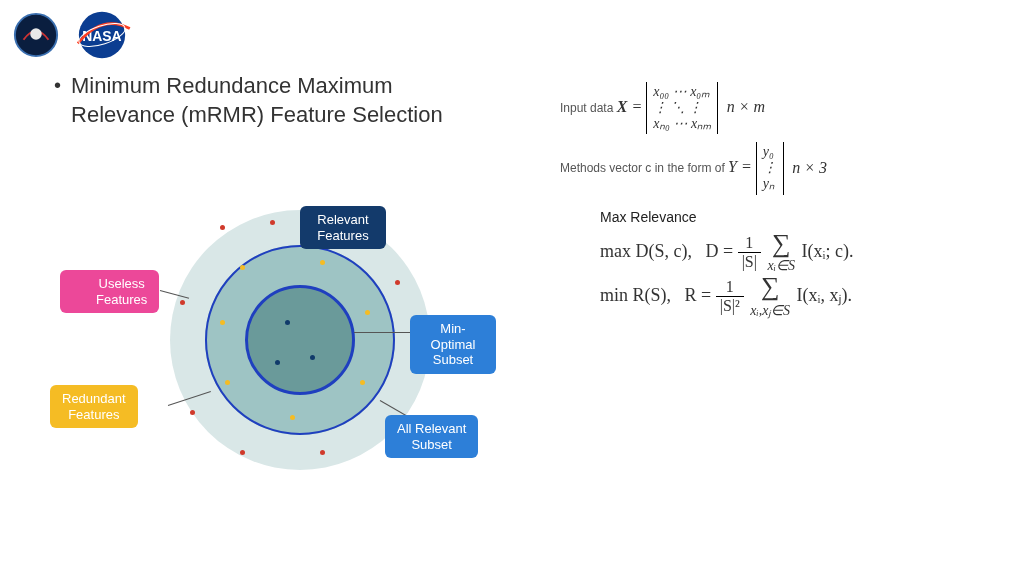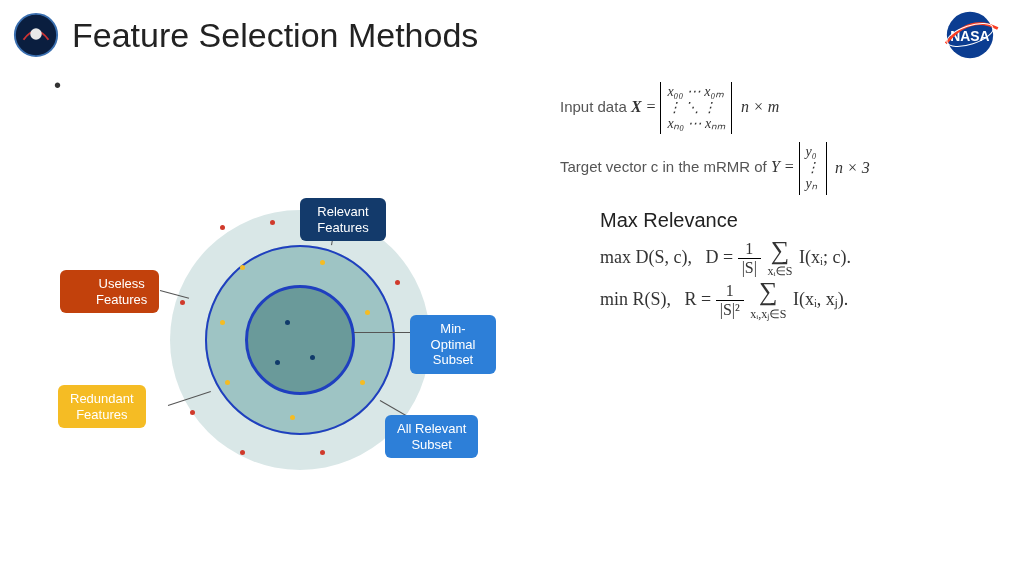--- a/index.html
+++ b/index.html
@@ -18,62 +18,62 @@
   .diagram { position: absolute; left: 40px; top: 190px; width: 440px; height: 360px; }
   .circle { position: absolute; border-radius: 50%; }
   .c-outer { width: 260px; height: 260px; left: 130px; top: 20px; background: #d9e7e7; }
   .c-mid   { width: 190px; height: 190px; left: 165px; top: 55px; background: #9ec4c4; }
   .c-in    { width: 110px; height: 110px; left: 205px; top: 95px; background: #6a9a9a; border: 3px solid #1f3fbf; }
   .c-inline{ width: 190px; height: 190px; left: 165px; top: 55px; border: 2px solid #1f3fbf; background: transparent; }
   .dot { position: absolute; width: 5px; height: 5px; border-radius: 50%; }
   .r { background: #d03a2b; } .y { background: #f5bc24; } .b { background: #103a6a; }
   .tag { position: absolute; color: #fff; font-size: 13px; text-align: center;
          padding: 6px 12px; border-radius: 6px; line-height: 1.2; min-width: 86px; }
-  .tag.red    { background: #c2410c; padding-left: 36px; } .tag.yellow { background: #f5bc24; }
+  .tag.red    { background: #ec4899; padding-left: 36px; } .tag.yellow { background: #f5bc24; }
   .tag.navy   { background: #133a6b; } .tag.blue   { background: #2d7fd8; }
   .line { position: absolute; background: #555; height: 1px; transform-origin: left center; }
   .rightcol { position: absolute; left: 560px; top: 82px; width: 440px; font-size: 16px; color: #333; }
   .rightcol .row { margin-bottom: 8px; }
-  .label { color: #555; font-size: 15px; }
+  .label { color: #555; font-size: 12px; }
   .math { font-family: "Cambria Math", "Times New Roman", serif; font-style: italic; }
   .bmat { display: inline-block; vertical-align: middle; border-left: 1.5px solid #000; border-right: 1.5px solid #000;
           padding: 2px 6px; font-family: "Cambria Math", serif; font-style: italic; }
   .bmat .mr { display: block; font-size: 14px; line-height: 1.15; }
   .dims { font-family: "Cambria Math", serif; font-style: italic; margin-left: 4px; }
-  .sec-head { font-size: 20px; color: #222; margin: 14px 0 6px 40px; }
+  .sec-head { font-size: 14px; color: #222; margin: 14px 0 6px 40px; }
   .formula { font-family: "Cambria Math", "Times New Roman", serif; font-size: 18px; margin-left: 40px; white-space: nowrap; }
   .frac { display: inline-block; vertical-align: middle; text-align: center; font-size: 16px; }
   .frac .num { display: block; border-bottom: 1px solid #000; padding: 0 4px; }
   .frac .den { display: block; padding: 0 4px; }
   .sum { display: inline-block; vertical-align: middle; text-align: center; margin: 0 2px; }
   .sum .op { font-size: 26px; line-height: 1; display: block; }
-  .sum .sub { font-size: 12px; display: block; }
+  .sum .sub { font-size: 14px; display: block; font-style: italic; }
   .up { font-style: normal; }
 </style>
 </head>
 <body>
 
 <div class="header">
   <svg class="patch-logo" viewBox="0 0 50 50">
     <circle cx="25" cy="25" r="22" fill="#0a1e3f"></circle>
       <circle cx="25" cy="25" r="22" fill="none" stroke="#3a6fb0" stroke-width="2"></circle>
     <path d="M12 30 Q25 12 38 30" stroke="#c33" stroke-width="2" fill="none"></path>
       <circle cx="25" cy="24" r="6" fill="#e8e8e8"></circle>
   </svg>
-  <div class="title">Feature Selection Methods</div>
   <svg class="nasa-logo" viewBox="0 0 64 54">
     <circle cx="32" cy="27" r="25" fill="#0b3d91"></circle>
     <text x="32" y="33" text-anchor="middle" fill="#fff" font-family="Arial" font-weight="bold" font-size="15">NASA</text>
     <path d="M6 36 Q32 4 62 20" stroke="#fc3d21" stroke-width="3" fill="none"></path>
     <ellipse cx="32" cy="27" rx="26" ry="10" fill="none" stroke="#fff" stroke-width="1" transform="rotate(-18 32 27)"></ellipse>
   </svg>
 </div>
 
 <div class="bullet-wrap">
   <span class="bullet-dot">•</span>
+  <div class="bullet-text">Minimum Redundance Maximum Relevance (mRMR) Feature Selection</div>
 </div>
 
 <div class="diagram">
   <div class="circle c-outer"></div>
   <div class="circle c-mid"></div>
   <div class="circle c-inline"></div>
   <div class="circle c-in"></div>
 
   <div class="dot r" style="left:180px;top:35px"></div>
     <div class="dot r" style="left:230px;top:30px"></div>
@@ -97,40 +97,40 @@
   <div class="dot b" style="left:245px;top:130px"></div>
     <div class="dot b" style="left:270px;top:165px"></div>
   <div class="dot b" style="left:235px;top:170px"></div>
 
   <div class="line" style="left:120px;top:100px;width:30px;transform:rotate(15deg)"></div>
   <div class="line" style="left:128px;top:215px;width:45px;transform:rotate(-18deg)"></div>
   <div class="line" style="left:295px;top:35px;width:20px;transform:rotate(100deg)"></div>
   <div class="line" style="left:314px;top:142px;width:60px;transform:rotate(0deg)"></div>
   <div class="line" style="left:340px;top:210px;width:40px;transform:rotate(30deg)"></div>
 
-  <div class="tag navy" style="left:260px;top:8px">Relevant<br>Features</div>
+  <div class="tag navy" style="left:260px;top:16px">Relevant<br>Features</div>
   <div class="tag red" style="left:20px;top:80px">Useless<br>Features</div>
-  <div class="tag yellow" style="left:18px;top:195px">Redundant<br>Features</div>
+  <div class="tag yellow" style="left:10px;top:195px">Redundant<br>Features</div>
   <div class="tag blue" style="left:370px;top:125px">Min-Optimal<br>Subset</div>
   <div class="tag blue" style="left:345px;top:225px">All Relevant<br>Subset</div>
 </div>
 
 <div class="rightcol">
   <div class="row">
     <span class="label">Input data </span>
     <span class="math"><b>X</b> = </span>
     <span class="bmat">
       <span class="mr">x₀₀   ⋯   x₀ₘ</span>
       <span class="mr">⋮    ⋱    ⋮</span>
       <span class="mr">xₙ₀   ⋯   xₙₘ</span>
     </span>
     <span class="dims">n × m</span>
   </div>
   <div class="row">
-    <span class="label">Target vector c in the mRMR of </span>
+    <span class="label">Methods vector c in the form of </span>
     <span class="math"><span>Y</span> = </span>
     <span class="bmat">
       <span class="mr">y₀</span>
       <span class="mr">⋮</span>
       <span class="mr">yₙ</span>
     </span>
     <span class="dims">n × 3</span>
   </div>
 
   <div class="sec-head">Max Relevance</div>

